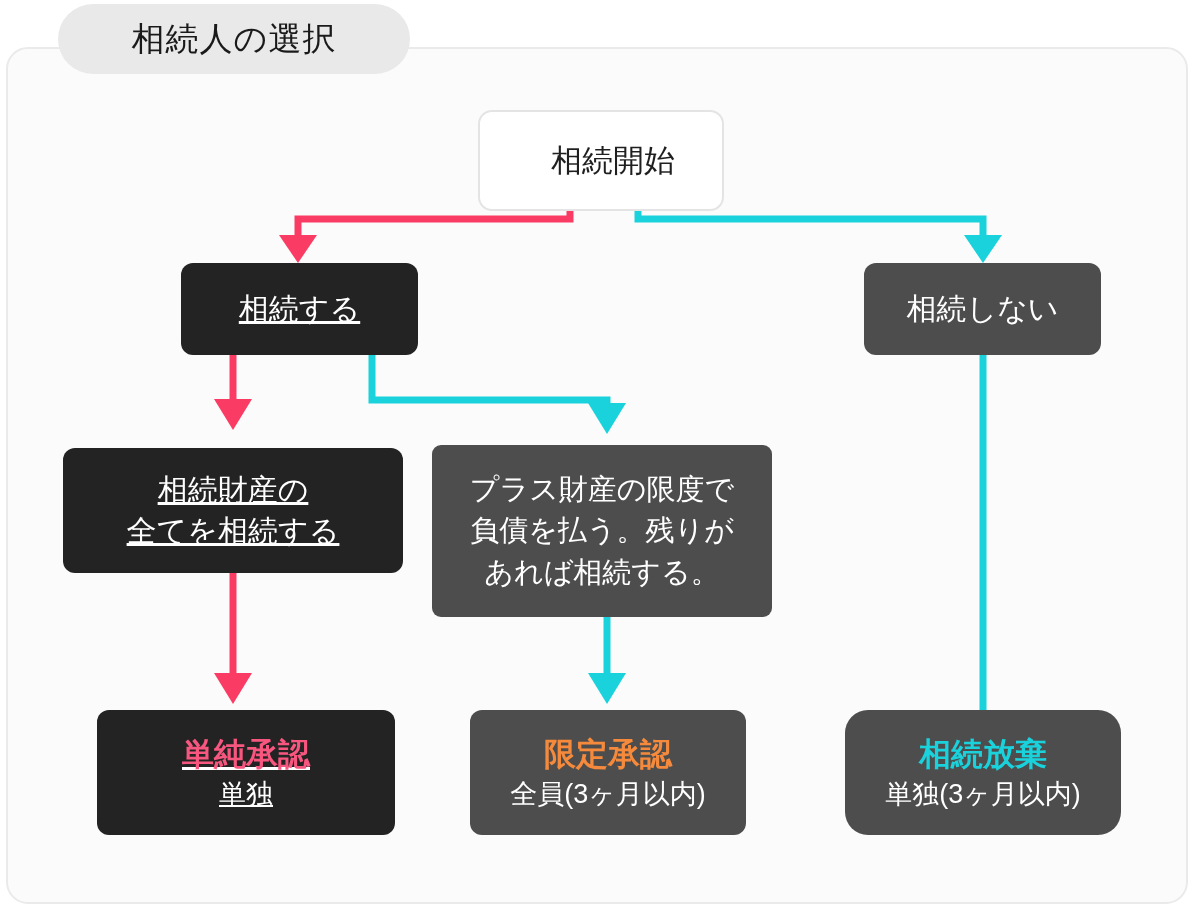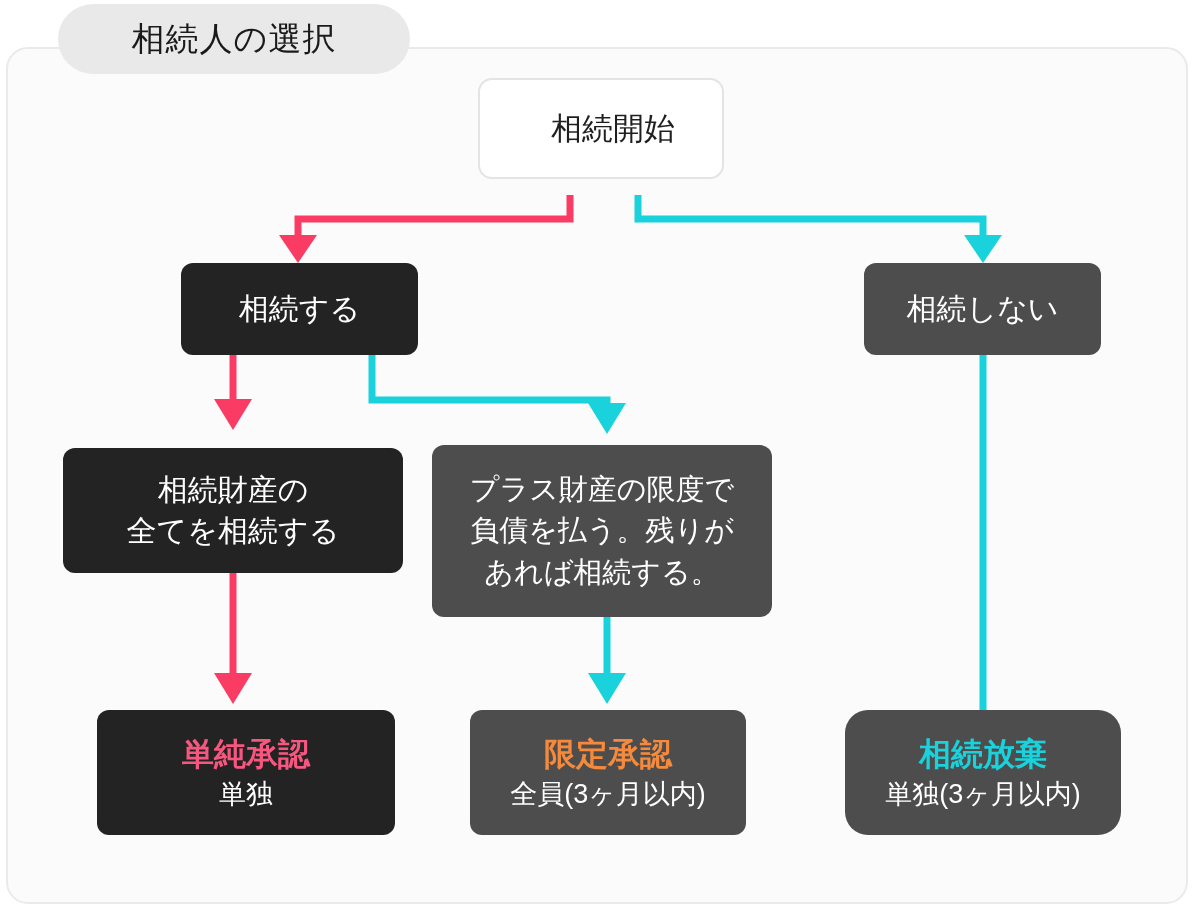--- a/index.html
+++ b/index.html
@@ -89,33 +89,34 @@
     border: 2px solid #e4e4e4;
     border-radius: 14px;
     color: #1f1f1f;
     font-size: 31px;
   }
 
   
   .node.dark {
     background: #232323;
     color: #ffffff;
+    text-decoration: underline;
   }
 
   
   .node.gray {
     background: #4d4d4d;
     color: #ffffff;
   }
 
-  .node.n-start    { left: 478px; top: 78px;  width: 246px; height: 101px; padding-left: 24px; }
+  .node.n-start    { left: 478px; top: 110px;  width: 246px; height: 101px; padding-left: 24px; }
   .node.n-accept   { left: 181px; top: 263px; width: 237px; height: 92px;  font-size: 30px; }
   .node.n-reject   { left: 864px; top: 263px; width: 237px; height: 92px;  font-size: 30px; }
   .node.n-all      { left: 63px;  top: 448px; width: 340px; height: 125px; font-size: 30px; line-height: 1.35; }
-  .node.n-limited  { left: 432px; top: 445px; width: 340px; height: 172px; font-size: 29px; line-height: 1.42; }
+  .node.n-limited  { left: 432px; top: 445px; width: 340px; height: 172px; font-size: 29px; line-height: 1.42; border-radius: 9px; }
   .node.n-simple   { left: 97px;  top: 710px; width: 298px; height: 125px; }
   .node.n-limacc   { left: 470px; top: 710px; width: 276px; height: 125px; }
   .node.n-renounce { left: 845px; top: 710px; width: 276px; height: 125px; border-radius: 23px; }
 
   
   .result-title {
     font-size: 32px;
     font-weight: bold;
     line-height: 1.2;
     margin-bottom: 4px;

